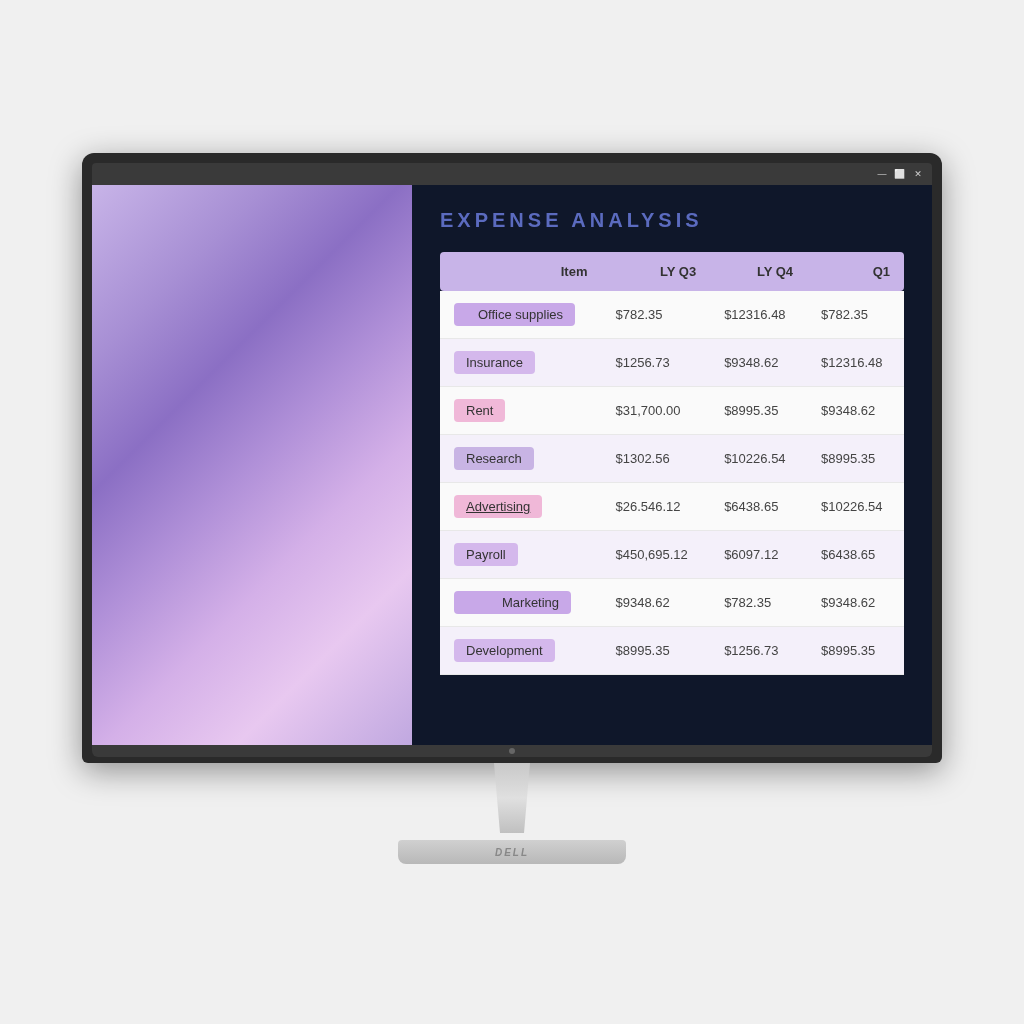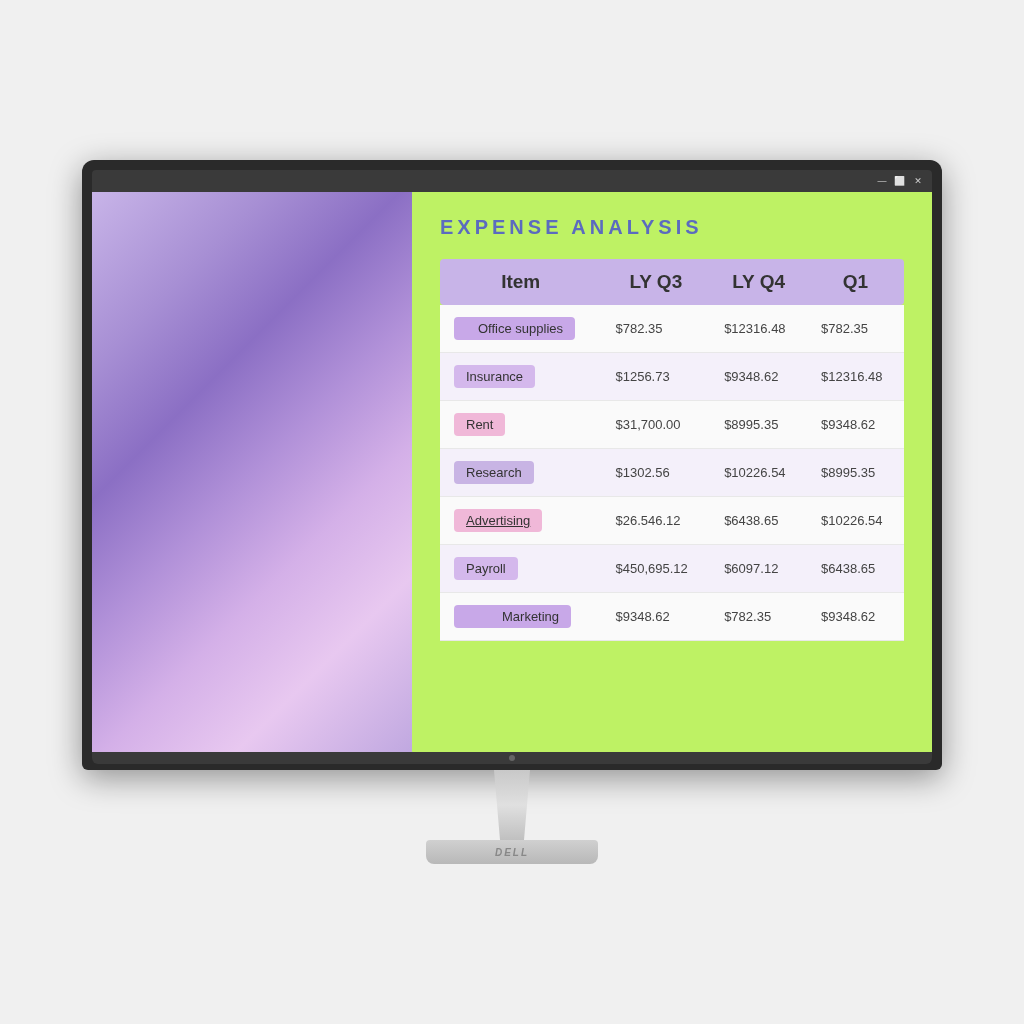--- a/index.html
+++ b/index.html
@@ -61,21 +61,21 @@
 
     .left-panel {
       width: 320px;
       flex-shrink: 0;
       background: linear-gradient(135deg, #c8b4e8 0%, #a78fd4 20%, #8b6fc4 35%, #b090d8 50%, #d4b0e8 65%, #e8c8f0 80%, #c0a8e0 100%);
       height: 100%;
     }
 
     .right-panel {
       flex: 1;
-      background: #bef264;
+      background: #0f172a;
       padding: 24px 28px;
       overflow: auto;
     }
 
     .page-title {
       font-size: 20px;
       font-weight: 600;
       letter-spacing: 4px;
       color: #5b6bbf;
       margin-bottom: 20px;
@@ -86,22 +86,22 @@
       width: 100%;
       border-collapse: collapse;
     }
 
     .expense-table thead tr {
       background: #c8b4e8;
     }
 
     .expense-table thead th {
       padding: 12px 14px;
-      text-align: center;
-      font-size: 19px;
+      text-align: right;
+      font-size: 13px;
       font-weight: 600;
       color: #333;
     }
 
     .expense-table thead th:first-child {
       border-radius: 4px 0 0 4px;
     }
 
     .expense-table thead th:last-child {
       border-radius: 0 4px 4px 0;
@@ -146,25 +146,25 @@
 
     .stand-neck {
       width: 60px;
       height: 70px;
       background: linear-gradient(to bottom, #c8c8c8, #e0e0e0, #c0c0c0);
       margin: 0 auto;
       clip-path: polygon(20% 0%, 80% 0%, 70% 100%, 30% 100%);
     }
 
     .stand-base {
-      width: 172px;
+      width: 228px;
       height: 24px;
       background: linear-gradient(to bottom, #d0d0d0, #b8b8b8);
       border-radius: 4px 4px 8px 8px;
-      margin: 0 auto;
+      margin: 7px auto;
       position: relative;
       display: flex;
       align-items: center;
       justify-content: center;
     }
 
     .dell-logo {
       font-size: 10px;
       color: #888;
       font-style: italic;
@@ -250,20 +250,26 @@
                 <td>$450,695.12</td>
                 <td>$6097.12</td>
                 <td>$6438.65</td>
               </tr>
               <tr>
                 <td><span class="item-cell">Marketing</span></td>
                 <td>$9348.62</td>
                 <td>$782.35</td>
                 <td>$9348.62</td>
               </tr>
+              <tr>
+                <td><span class="item-cell">Development</span></td>
+                <td>$8995.35</td>
+                <td>$1256.73</td>
+                <td>$8995.35</td>
+              </tr>
             </tbody>
         </table>
       </div>
     </div>
 
     <div class="monitor-bottom-bar">
       <div class="bottom-dot"></div>
     </div>
   </div>
 

